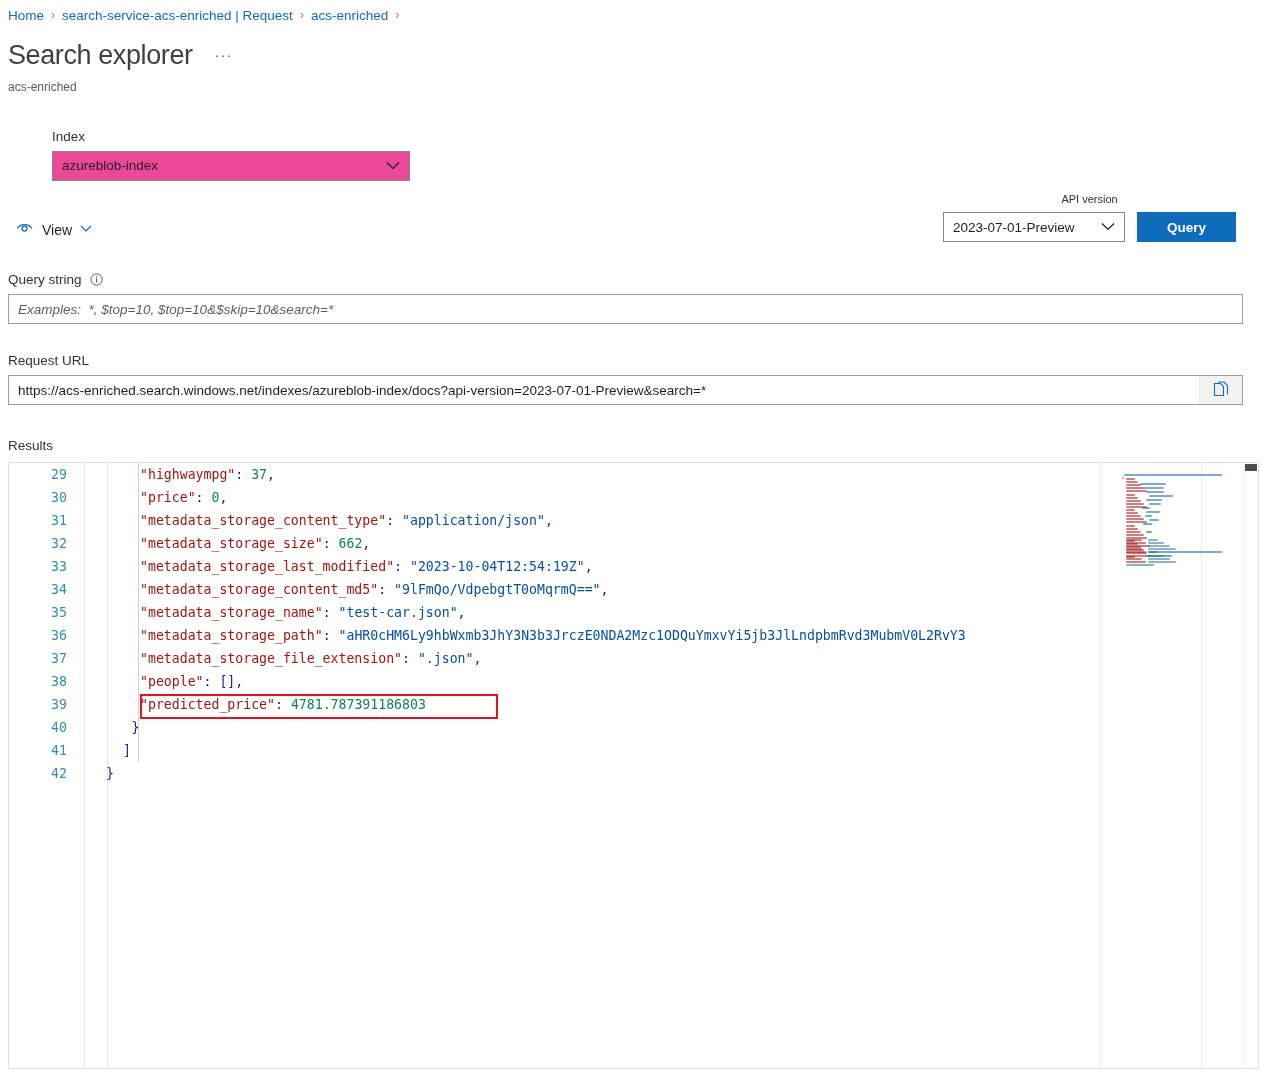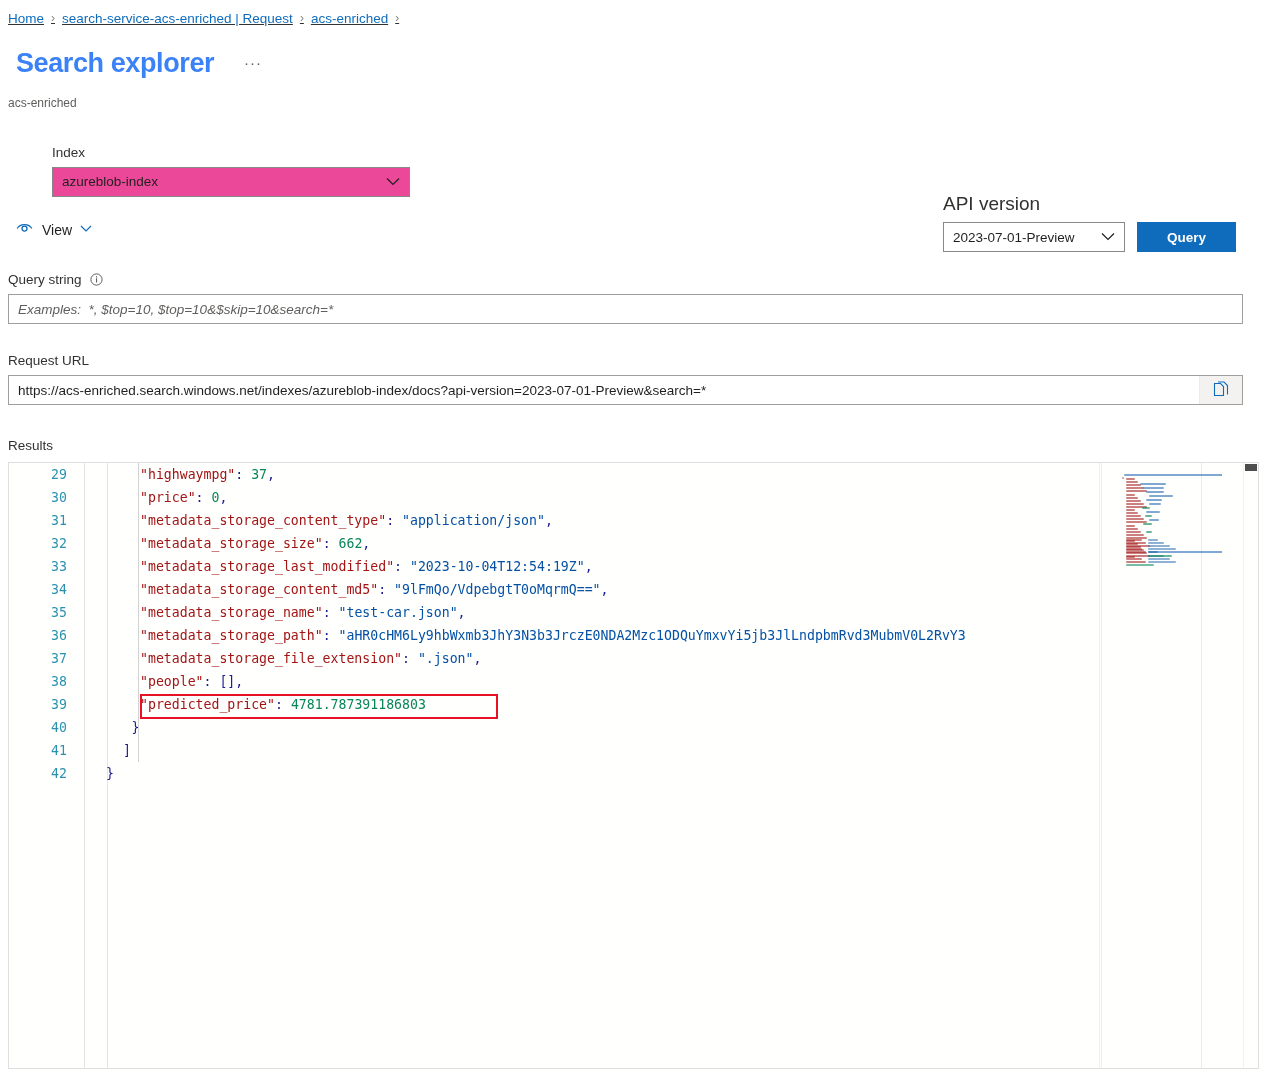--- a/index.html
+++ b/index.html
@@ -13,25 +13,23 @@
     font-family: "Liberation Sans", sans-serif;
     font-size: 13px;
     color: #323130;
     overflow: hidden;
     position: relative;
   }
 
   
   .breadcrumb {
     display: flex;
-    align-items: center;
     padding: 8px 12px 0 8px;
     font-size: 13.5px;
     height: 20px;
-    text-decoration: underline;
   }
   .crumb-link {
     color: #0f6cbd;
     cursor: pointer;
     white-space: nowrap;
   }
   .crumb-sep {
     color: #8a8886;
     margin: 0 7px;
     font-size: 12px;
@@ -39,25 +37,25 @@
   }
 
   
   .title-row {
     display: flex;
     align-items: baseline;
     padding: 13px 0 0 8px;
   }
   .page-title {
     font-size: 27px;
-    font-weight: 700;
+    font-weight: 400;
     letter-spacing: -0.4px;
-    color: #3b82f6;
+    color: #404040;
     line-height: 1.1;
-    margin: 8px;
+    margin: 0;
   }
   .ellipsis-btn {
     margin-left: 22px;
     color: #605e5c;
     font-size: 15px;
     letter-spacing: 1px;
     cursor: pointer;
     position: relative;
     top: -4px;
   }
@@ -115,21 +113,21 @@
     color: #201f1e;
     margin: 4px 8px 0 9px;
   }
 
   
   .api-block {
     position: absolute;
     left: 943px;
     top: 193px;
   }
-  .api-label { font-size: 19px; color: #323130; }
+  .api-label { font-size: 11px; color: #323130; text-align: center; }
   .api-row {
     display: flex;
     align-items: center;
     margin-top: 7px;
   }
   .api-select {
     position: relative;
     width: 182px;
     height: 30px;
     border: 1px solid #8a8886;

